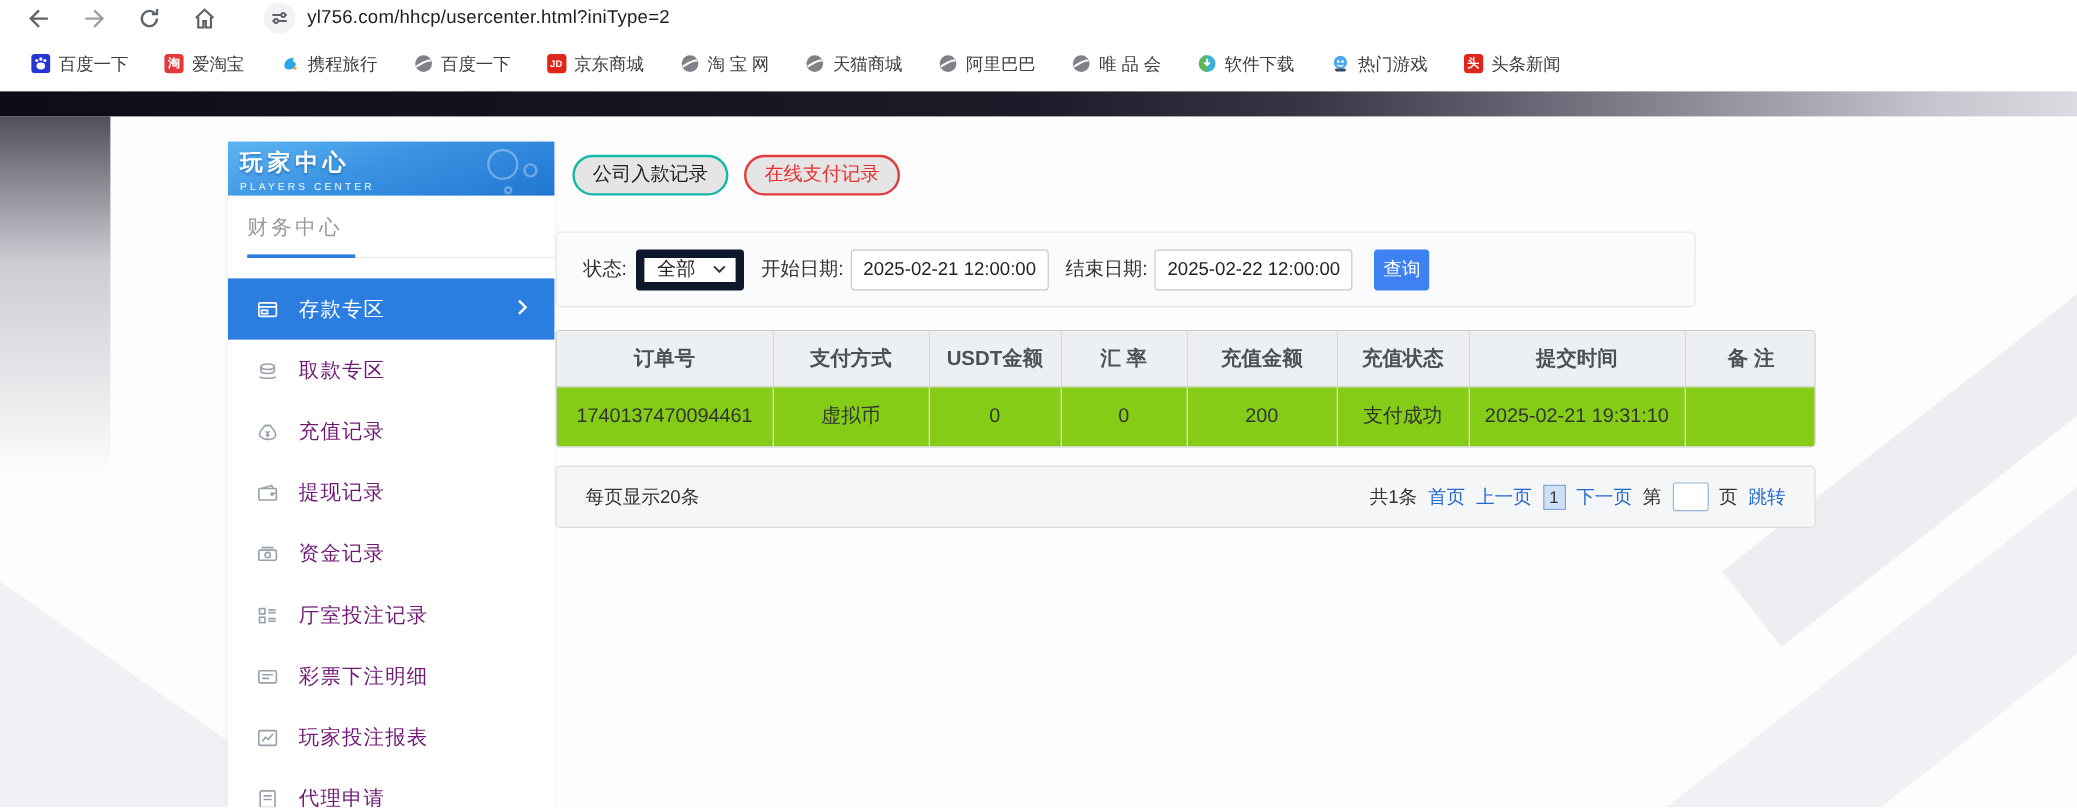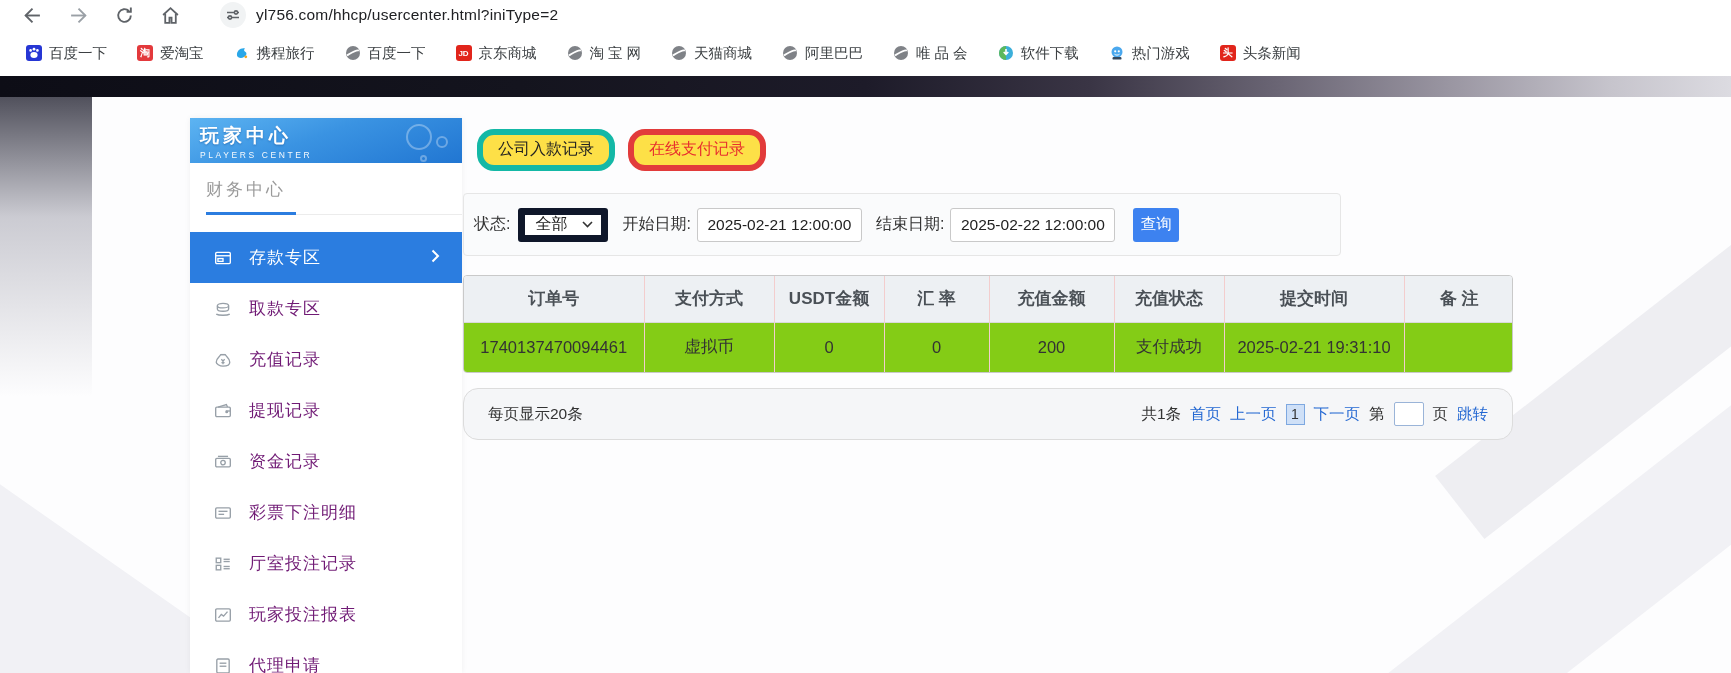--- a/index.html
+++ b/index.html
@@ -50,44 +50,44 @@
   .sb-menu { margin-top:17px; }
   .sb-item { height:51px; display:flex; align-items:center; padding-left:24px; gap:17px;
     color:#701a75; font-size:17px; letter-spacing:1px; cursor:pointer; position:relative; }
   .sb-item .sb-ico { color:#98a0a8; display:flex; }
   .sb-item.active { background:#2b7de0; color:#fff; }
   .sb-item.active .sb-ico { color:#fff; }
   .sb-arrow { position:absolute; right:22px; top:16px; color:#fff; display:flex; }
   
   .main { position:absolute; left:463px; top:42px; width:1050px; }
   .tabs { position:absolute; top:11px; left:14px; display:flex; gap:13px; }
-  .tab { padding:4px 15px 5px; border:6px solid #14b8a6; border-radius:17px; background:#fde047;
+  .tab { padding:4px 15px 5px; border:2px solid #14b8a6; border-radius:17px; background:#e5e5e5;
     font-size:16px; color:#222; cursor:pointer; white-space:nowrap; }
   .tab.active { border-color:#e23b3b; color:#e8302e; }
-  .filter-panel { position:absolute; top:75px; left:0; width:878px; height:63px; background:#fafbfc;
-    border:1px solid #e6e6e6; border-radius:4px; display:flex; align-items:center; padding-left:10px; }
+  .filter-panel { position:absolute; top:75px; left:0; width:950px; height:63px; background:#fafbfc;
+    border:1px solid #e6e6e6; border-radius:4px; display:flex; align-items:center; padding-left:22px; }
   .f-label { font-size:16px; color:#333; }
   .f-select { width:90px; height:34px; margin-left:8px; border:7px solid #0f172a; border-radius:3px; background:#fff;
     display:flex; align-items:center; justify-content:space-between; padding:0 8px 0 10px; font-size:16px; color:#222; cursor:pointer; }
   .f-input { height:34px; margin-left:6px; border:1px solid #c9c9c9; border-radius:3px; background:#fff;
     font-size:15.5px; color:#222; text-align:center; width:165px; font-family:"Liberation Sans",sans-serif; }
   .gap14 { margin-left:14px; }
   .btn-query { margin-left:18px; width:46px; height:34px; background:#3d82f0; color:#fff; border:none;
     border-radius:3px; font-size:15.5px; cursor:pointer; font-family:"Liberation Sans",sans-serif; }
   
   .table-wrap { position:absolute; top:157px; left:0; width:1050px; border:1px solid #c9c9c9; border-radius:4px; overflow:hidden; background:#fff; }
   table { width:100%; border-collapse:collapse; table-layout:fixed; }
   th { height:46px; background:#edf0f3; color:#4a5056; font-size:17px; font-weight:bold; text-align:center;
     border-bottom:1px solid #d9d9d9; border-left:1px solid #f3cdcd; }
   td { height:50px; color:#333; font-size:16.5px; text-align:center; border-left:1px solid #f3cdcd; background:#84cc16; }
   th:first-child, td:first-child { border-left:none; }
   .c1{width:180px}.c2{width:130px}.c3{width:110px}.c4{width:105px}.c5{width:125px}.c6{width:110px}.c7{width:180px}.c8{width:110px}
   
   .pager { position:absolute; top:270px; left:0; width:1050px; height:52px; background:#f5f6f8;
-    border:1px solid #dcdcdc; border-radius:15px; display:flex; align-items:center; justify-content:space-between;
+    border:1px solid #dcdcdc; border-radius:4px; display:flex; align-items:center; justify-content:space-between;
     padding:0 24px; font-size:15.5px; color:#333; }
   .pager-right { display:flex; align-items:center; gap:9px; }
   .pg-link { color:#2468d2; cursor:pointer; text-decoration:none; }
   .pg-current { min-width:19px; height:21px; padding:0 3px; background:#cfe0f7; border:1px solid #7ea8e0;
     display:flex; align-items:center; justify-content:center; font-size:14px; color:#333; }
   .pg-input { width:30px; height:24px; border:1px solid #9ab4d8; border-radius:2px; background:#fff; text-align:center; font-size:14px; }
 </style>
 </head>
 <body>
 
@@ -290,39 +290,39 @@
                 <path d="M3.5 3h9"></path>
                 <rect x="1.5" y="4.8" width="13" height="7.5" rx="1"></rect>
                 <circle cx="8" cy="8.5" r="2"></circle>
               </svg>
             </span>
           <span>资金记录</span>
         </div>
         <div class="sb-item">
           <span class="sb-ico">
               <svg width="18" height="18" viewBox="0 0 16 16" fill="none" stroke="currentColor" stroke-width="1.2">
-                <rect x="1.5" y="3.5" width="13" height="9" rx="1"></rect>
-                <line x1="4" y1="6.5" x2="12" y2="6.5"></line>
-                <line x1="4" y1="9.2" x2="9" y2="9.2"></line>
-              </svg>
-            </span>
-          <span>彩票下注明细</span>
-        </div>
-        <div class="sb-item">
-          <span class="sb-ico">
-              <svg width="18" height="18" viewBox="0 0 16 16" fill="none" stroke="currentColor" stroke-width="1.2">
                 <rect x="2" y="2.8" width="4" height="4"></rect>
                 <line x1="8.5" y1="3.8" x2="14" y2="3.8"></line>
                 <line x1="8.5" y1="5.8" x2="14" y2="5.8"></line>
                 <rect x="2" y="9.2" width="4" height="4"></rect>
                 <line x1="8.5" y1="10.2" x2="14" y2="10.2"></line>
                 <line x1="8.5" y1="12.2" x2="14" y2="12.2"></line>
               </svg>
             </span>
           <span>厅室投注记录</span>
+        </div>
+        <div class="sb-item">
+          <span class="sb-ico">
+              <svg width="18" height="18" viewBox="0 0 16 16" fill="none" stroke="currentColor" stroke-width="1.2">
+                <rect x="1.5" y="3.5" width="13" height="9" rx="1"></rect>
+                <line x1="4" y1="6.5" x2="12" y2="6.5"></line>
+                <line x1="4" y1="9.2" x2="9" y2="9.2"></line>
+              </svg>
+            </span>
+          <span>彩票下注明细</span>
         </div>
         <div class="sb-item">
           <span class="sb-ico">
               <svg width="18" height="18" viewBox="0 0 16 16" fill="none" stroke="currentColor" stroke-width="1.2">
                 <rect x="1.5" y="2.5" width="13" height="11" rx="1"></rect>
                 <polyline points="4,10.5 6.5,7.5 8.5,9 12,5"></polyline>
               </svg>
             </span>
           <span>玩家投注报表</span>
         </div>

